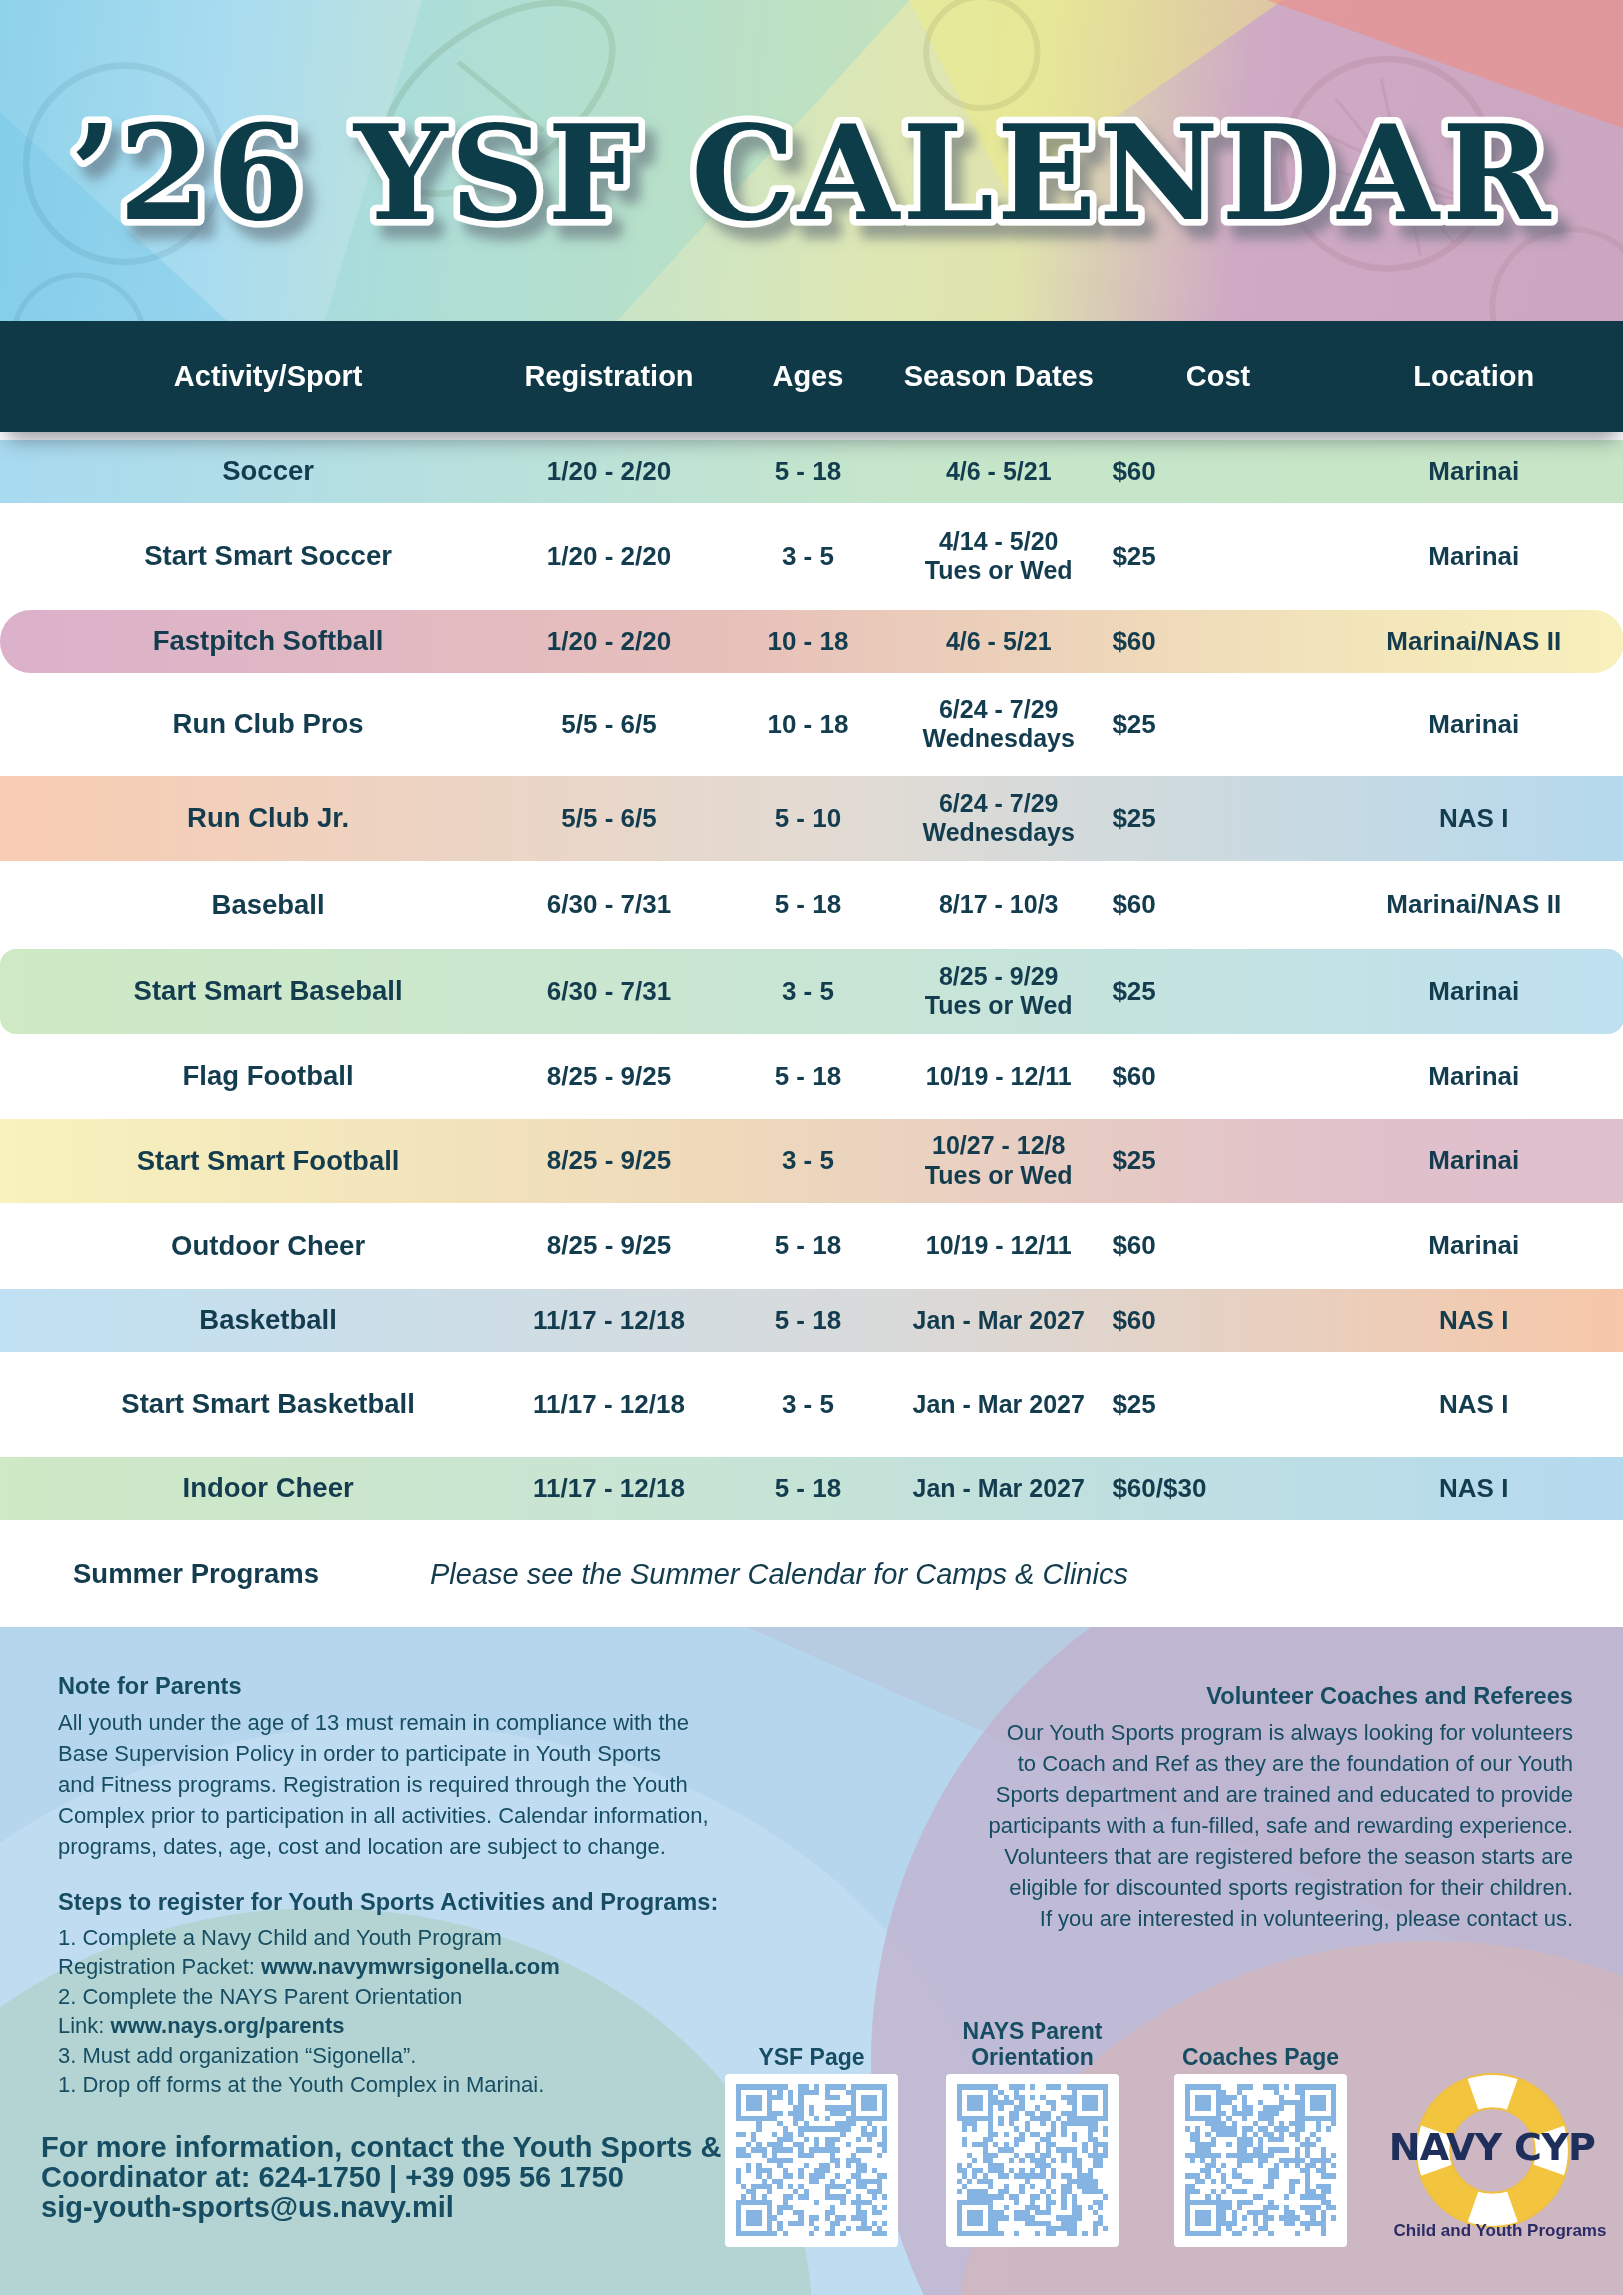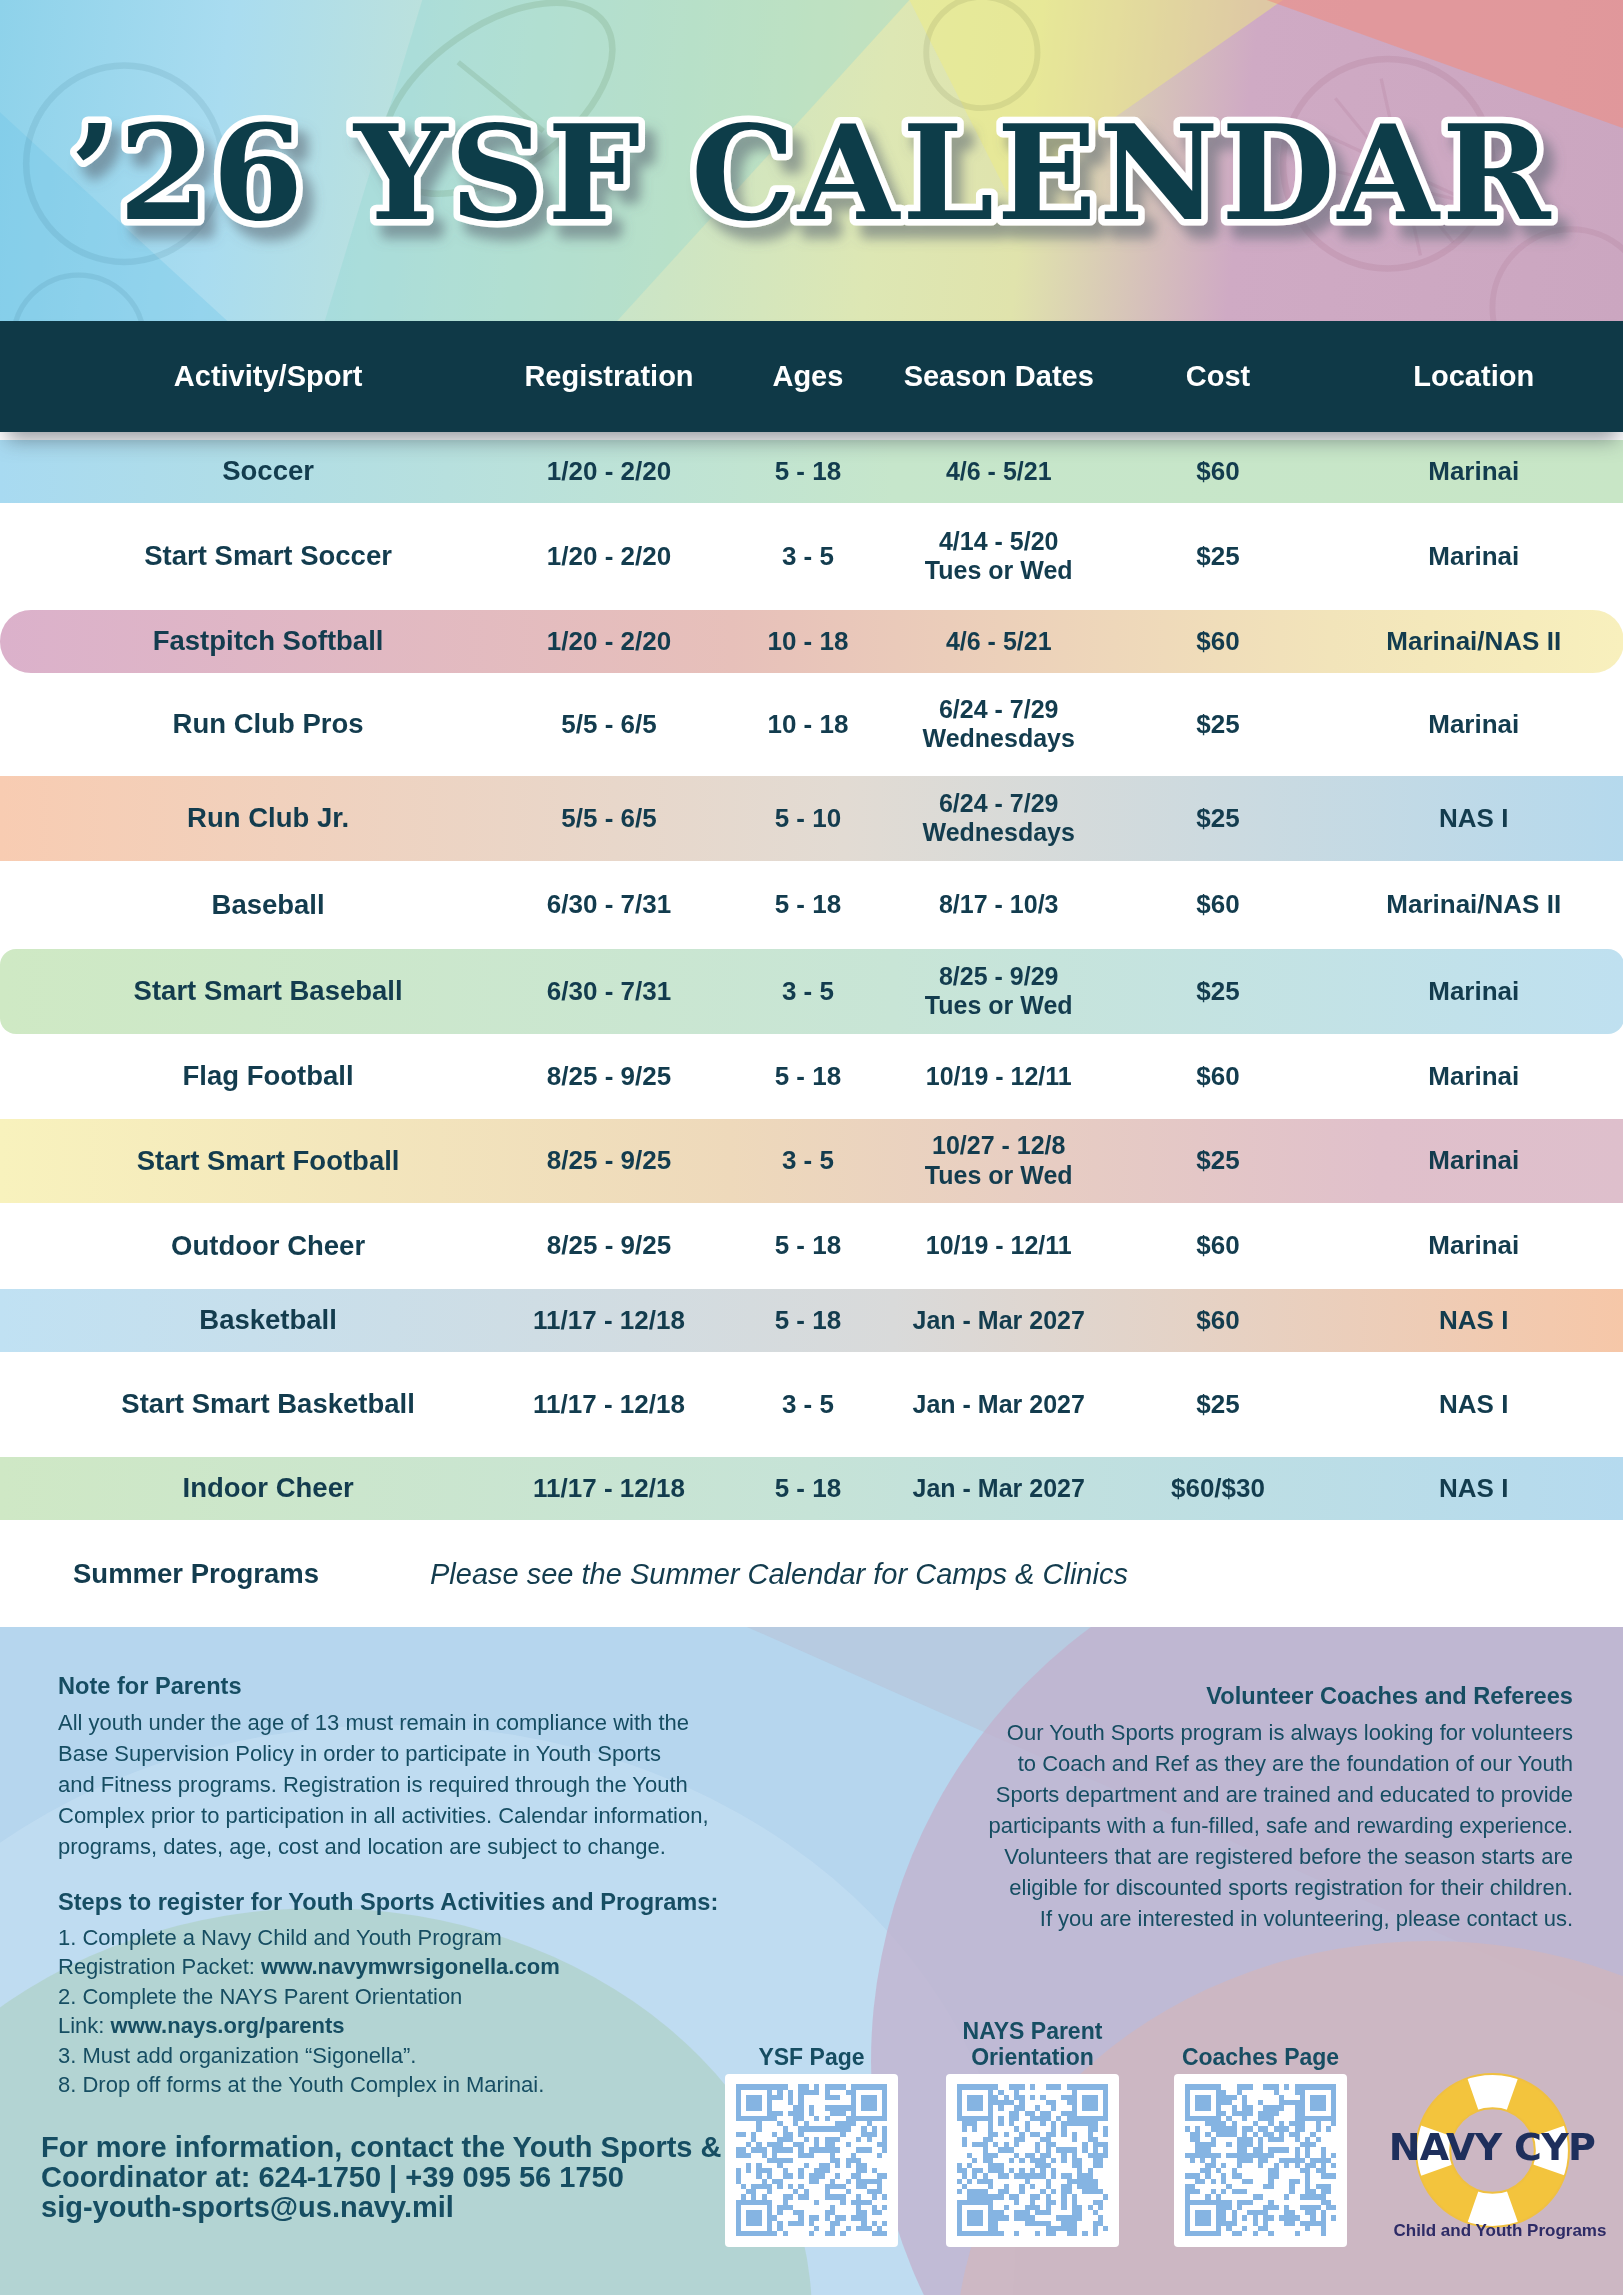--- a/index.html
+++ b/index.html
@@ -20,21 +20,21 @@
   
   .thead{position:absolute;left:0;top:321px;width:1624px;height:111px;background:#0f3947;
     display:flex;align-items:center;z-index:3;box-shadow:0 14.4px 19.6px -6.5px rgba(60,70,80,.55);}
   .thead .hc{color:#ffffff;font-weight:bold;font-size:29px;text-align:center;}
 
   
   .c-act{width:30%;text-align:center;padding-left:49px;box-sizing:border-box;}
   .c-reg{width:15%;text-align:center;}
   .c-age{width:9.5%;text-align:center;}
   .c-sea{width:14%;text-align:center;}
-  .c-cost{width:13%;text-align:center;}
+  .c-cost{width:13%;text-align:left;}
   .c-loc{width:18.5%;text-align:center;}
 
   
   .tbody{position:absolute;left:0;top:432px;width:1624px;height:1195px;background:#ffffff;overflow:hidden;z-index:1;}
   .trow{display:flex;align-items:center;width:100%;color:#133c4e;}
   .trow .cell{font-weight:bold;font-size:26px;color:#133c4e;}
   .trow .c-act{font-size:27.5px;}
   .trow .c-sea{white-space:pre-line;line-height:1.18;font-size:25px;}
   .sp12{height:7.9px;}
 
@@ -282,21 +282,21 @@
 If you are interested in volunteering, please contact us.</p>
     </div>
 
     <div class="blk steps-block">
       <h3>Steps to register for Youth Sports Activities and Programs:</h3>
       <div class="step-line"><span>1. Complete a Navy Child and Youth Program</span><span class="b"></span></div>
       <div class="step-line"><span>Registration Packet: </span><span class="b">www.navymwrsigonella.com</span></div>
       <div class="step-line"><span>2. Complete the NAYS Parent Orientation</span><span class="b"></span></div>
       <div class="step-line"><span>Link: </span><span class="b">www.nays.org/parents</span></div>
       <div class="step-line"><span>3. Must add organization “Sigonella”.</span><span class="b"></span></div>
-      <div class="step-line"><span>8. Drop off forms at the Youth Complex in Marinai.</span><span class="b"></span></div>
+      <div class="step-line"><span>1. Drop off forms at the Youth Complex in Marinai.</span><span class="b"></span></div>
     </div>
 
     <div class="blk contact-block">For more information, contact the Youth Sports &amp; Fitness
 Coordinator at: 624-1750 | +39 095 56 1750
 sig-youth-sports@us.navy.mil</div>
 
     <div class="qr-item" style="left:725px;top:391px">
       <div class="qr-label">YSF Page</div>
       <div class="qr-tile">
           <div class="m"></div>

